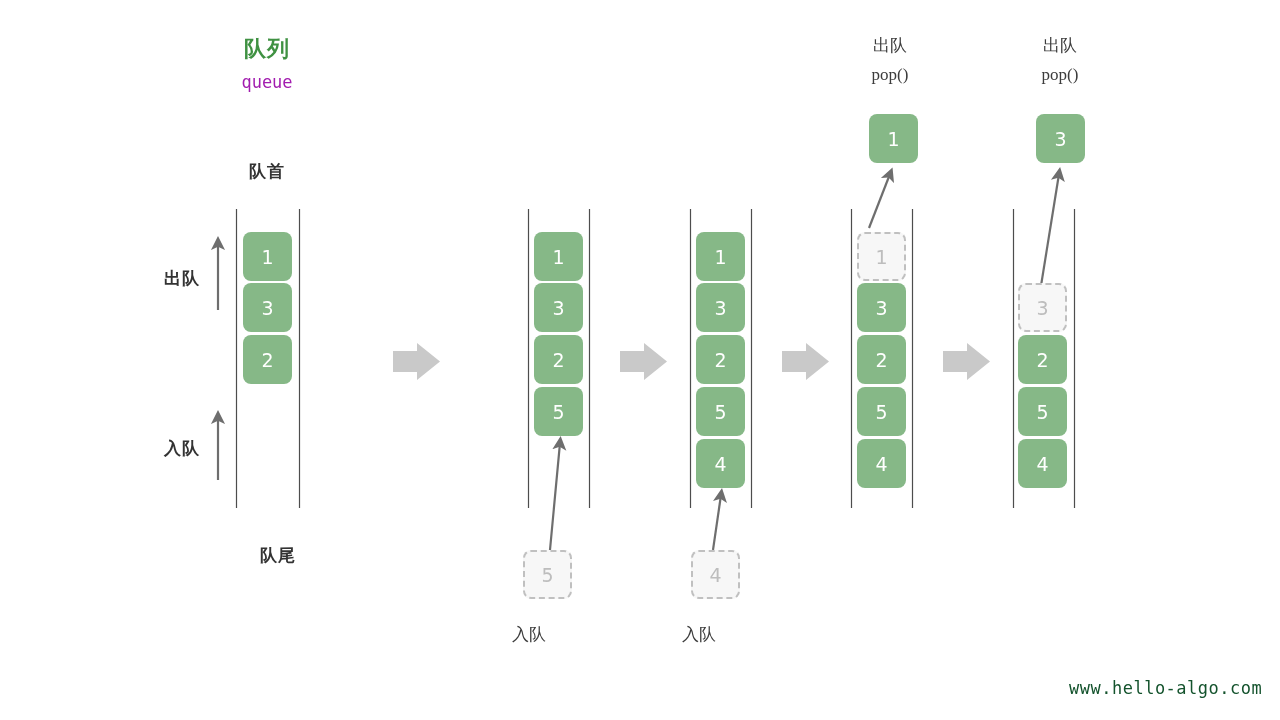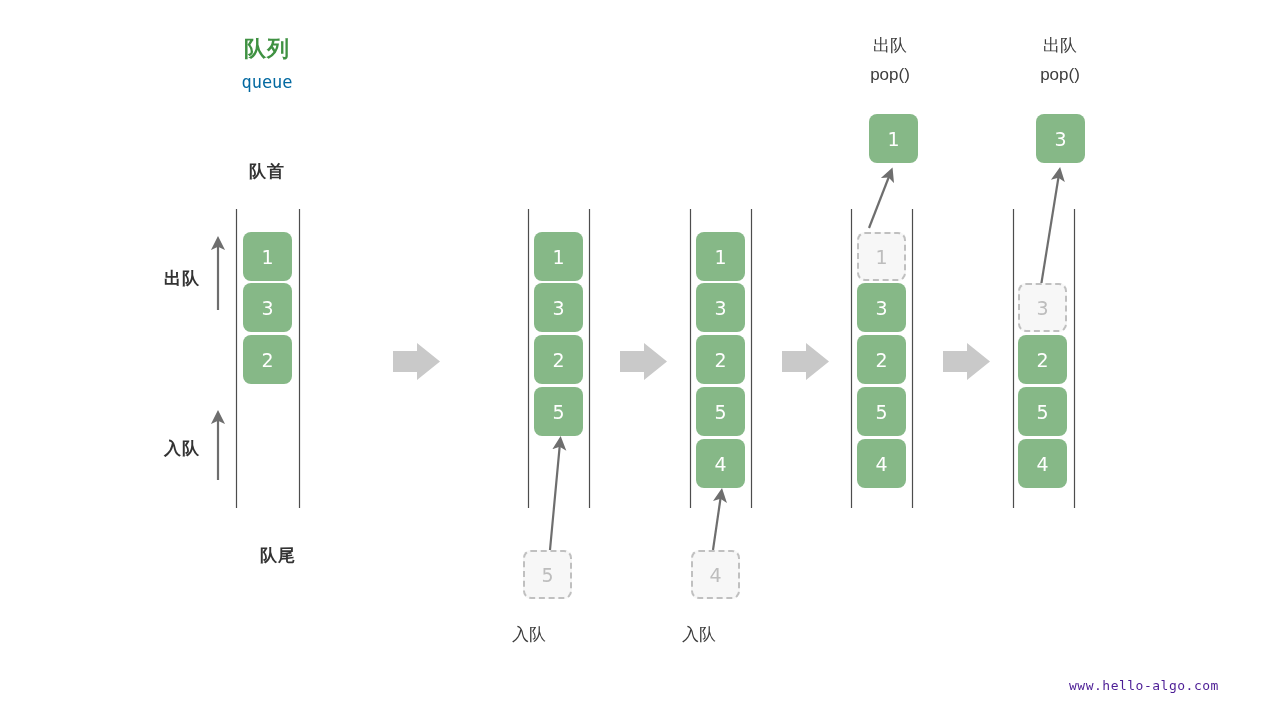--- a/index.html
+++ b/index.html
@@ -34,21 +34,21 @@
   .title-cn {
     font-weight: bold;
     font-size: 22px;
     color: #3f9142;
     text-align: center;
     letter-spacing: 1px;
   }
   .title-en {
     font-family: "DejaVu Sans Mono", "Liberation Mono", monospace;
     font-size: 17px;
-    color: #0369a1;
+    color: #a21caf;
     text-align: center;
   }
   .endlabel {
     font-weight: bold;
     font-size: 17px;
     color: #333333;
     text-align: center;
     letter-spacing: 1px;
   }
   .sidelabel {
@@ -58,39 +58,39 @@
     text-align: right;
     letter-spacing: 1px;
   }
   .oplabel {
     font-size: 17px;
     color: #3c3c3c;
     text-align: center;
     line-height: 30px;
   }
   .oplabel .mono {
-    font-family: Liberation Sans, sans-serif;
+    font-family: Liberation Serif, serif;
     font-size: 17px;
   }
   .pushlabel {
     font-size: 17px;
     color: #3c3c3c;
     text-align: left;
     line-height: 36px;
     white-space: nowrap;
   }
   .pushlabel .mono {
     font-family: "DejaVu Sans Mono", "Liberation Mono", monospace;
     font-size: 19px;
   }
   .green-num { color: #3f9142; font-weight: bold; }
   .watermark {
     font-family: "DejaVu Sans Mono", "Liberation Mono", monospace;
-    font-size: 13px;
-    color: #4c1d95;
+    font-size: 17px;
+    color: #14532d;
     letter-spacing: 0.5px;
   }
 
   
   .cell {
     position: absolute;
     width: 49px;
     height: 49px;
     border-radius: 8px;
     background: #86b887;

